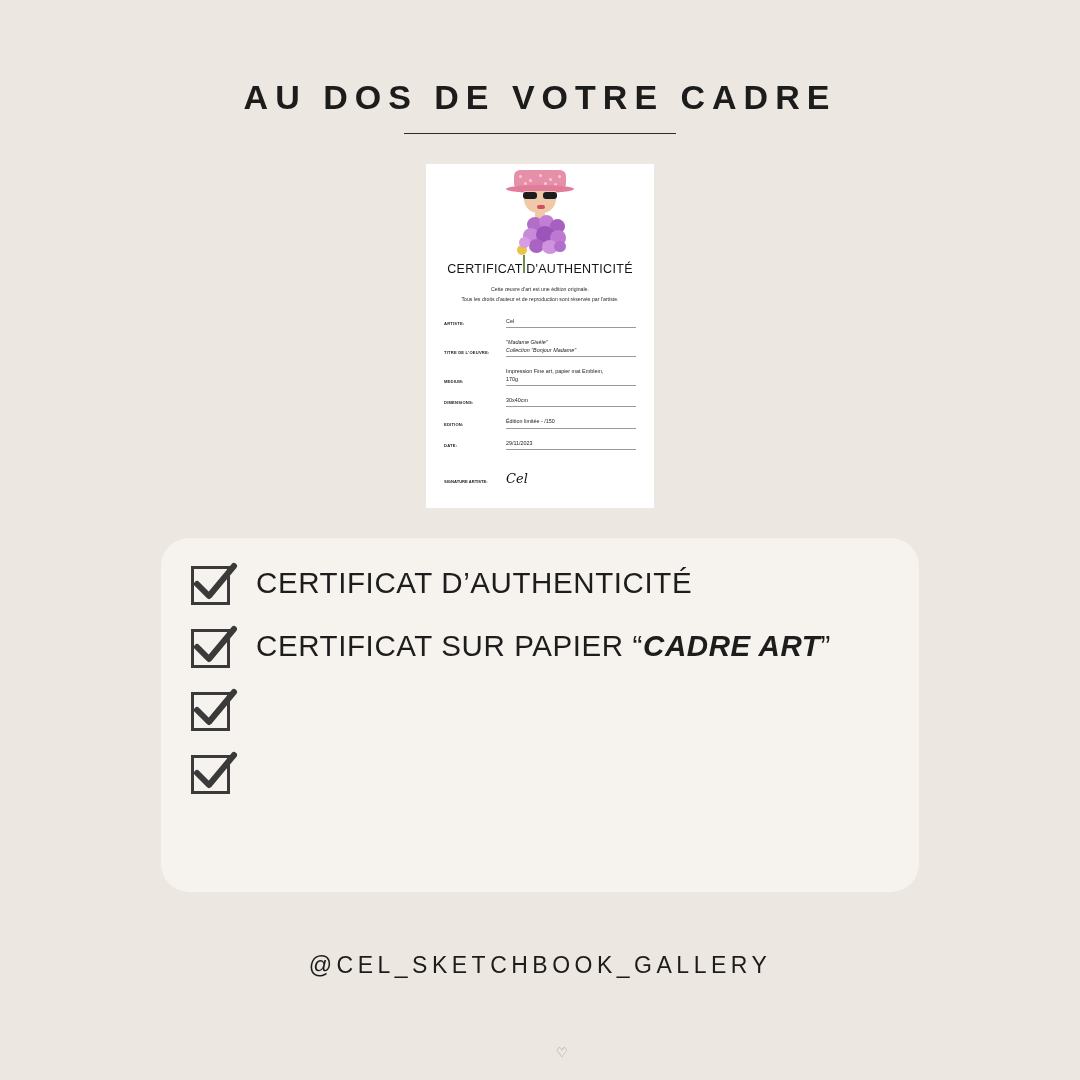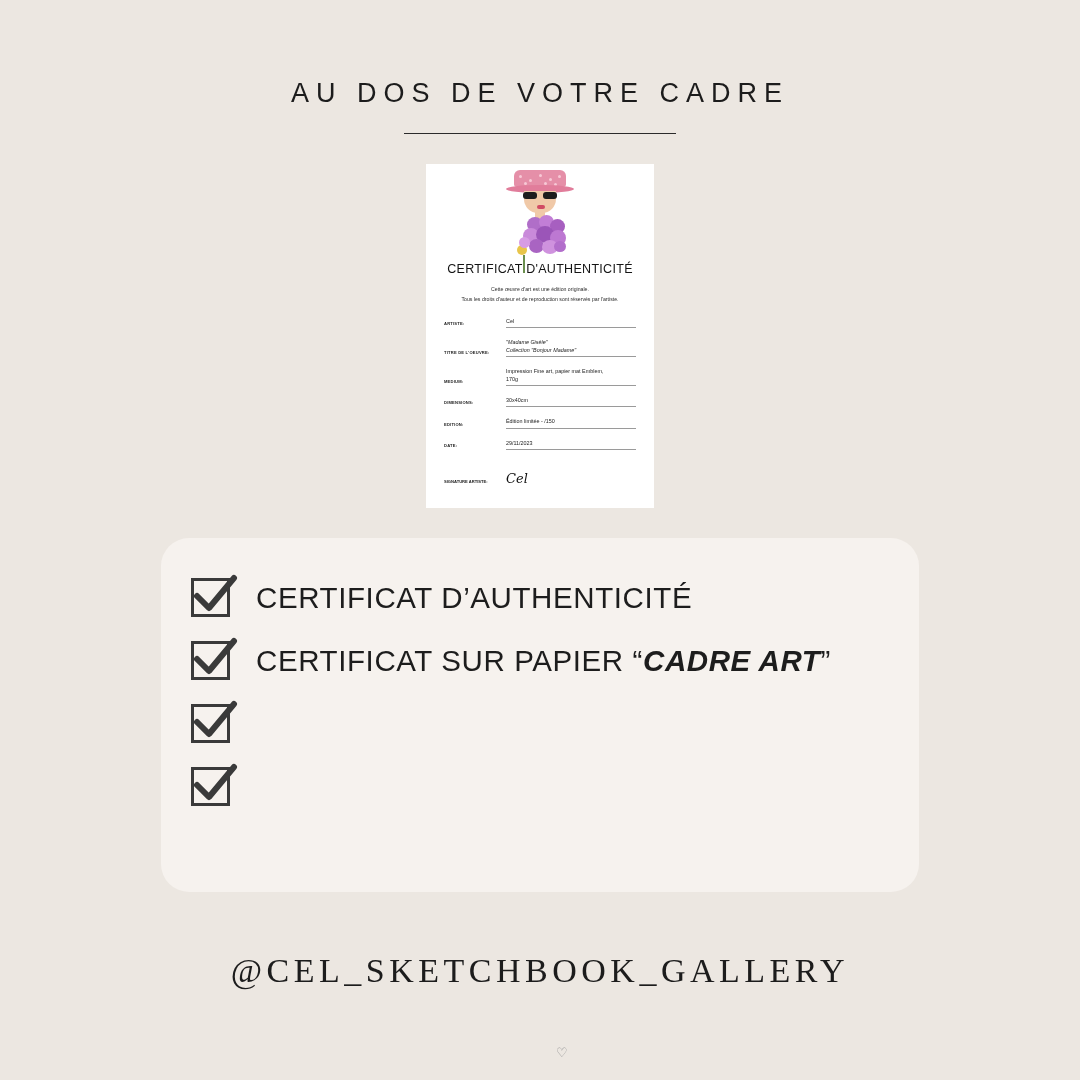--- a/index.html
+++ b/index.html
@@ -13,24 +13,24 @@
     position: relative;
     width: 1080px; height: 1080px;
     background: #ece7e1;
   }
 
   
   .header-title {
     position: absolute;
     top: 78px; left: 0; width: 1080px;
     text-align: center;
-    font-size: 27px;
+    font-size: 34px;
     letter-spacing: 7px;
     color: #1c1c1c;
-    font-weight: 400;
+    font-weight: 700;
   }
   .header-rule {
     position: absolute;
     top: 133px; left: 50%;
     transform: translateX(-50%);
     width: 272px; height: 1px;
     background: #2b2b2b;
   }
 
   
@@ -153,21 +153,21 @@
     background: #f6f2ee;
     border-radius: 28px;
   }
   .feature-list {
     position: absolute;
     top: 28px; left: 30px;
     right: 24px;
   }
   .feature-row {
     display: flex;
-    align-items: center;
+    align-items: flex-start;
     height: 63px;
   }
   .check {
     position: relative;
     width: 39px; height: 39px;
     flex: 0 0 39px;
     border: 3px solid #3a3a3a;
     margin-right: 26px;
   }
   .check svg { position: absolute; left: -5px; top: -11px; }
@@ -181,24 +181,23 @@
   .feature-text em {
     font-style: italic;
     font-weight: 700;
   }
 
   
   .handle {
     position: absolute;
     top: 952px; left: 0; width: 1080px;
     text-align: center;
-    font-size: 34px;
+    font-size: 23px;
     letter-spacing: 4.5px;
     color: #1c1c1c;
-    font-family: Liberation Serif, serif;
   }
   .bycel {
     position: absolute;
     top: 1000px; left: 0; width: 1080px;
     text-align: center;
     font-family: "DejaVu Serif", serif;
     font-style: italic;
     font-size: 40px;
     color: #8a8a8a;
     letter-spacing: 1px;

